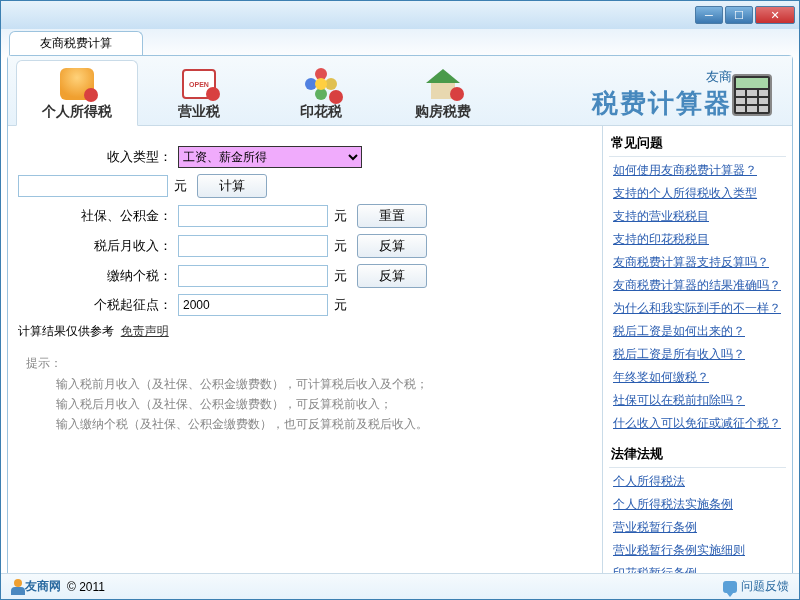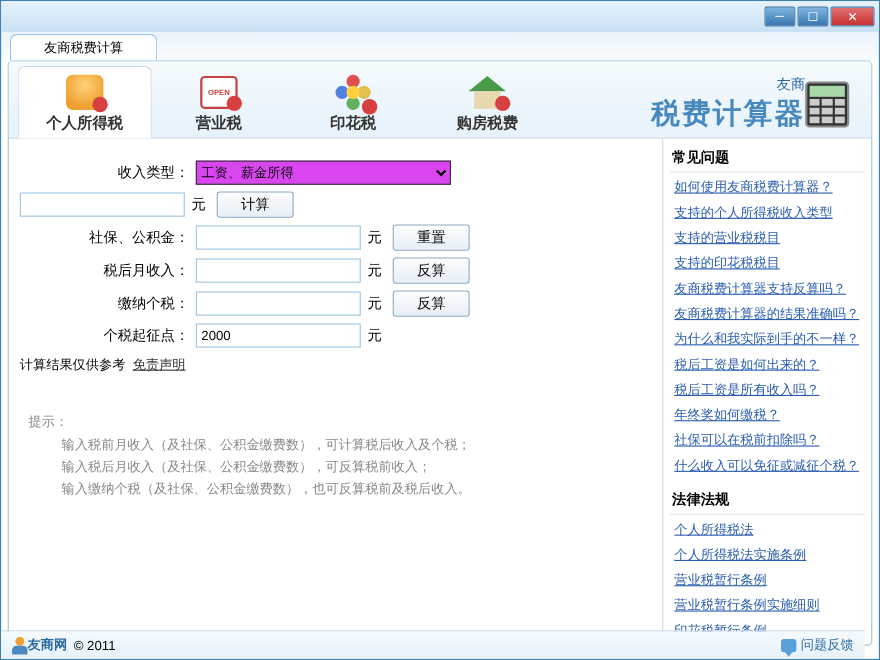--- a/index.html
+++ b/index.html
@@ -24,32 +24,32 @@
 .brand-big { font-size: 26px; color: #4788bd; font-weight: bold; letter-spacing: 2px; }
 .calc-icon { width: 40px; height: 42px; background: #333; border-radius: 4px; border: 2px solid #888; display: grid; grid-template-columns: repeat(3, 1fr); gap: 2px; padding: 2px; }
 .calc-icon .scr { grid-column: 1 / 4; height: 10px; background: #a8d8a8; }
 .calc-icon .k { background: #ccc; height: 6px; }
 .body-row { display: flex; height: 462px; }
 .main-col { flex: 1; padding: 14px 10px 10px 10px; }
 .side-col { width: 190px; border-left: 1px solid #c9dbe8; padding: 4px 6px; overflow: hidden; }
 .form-row { display: flex; align-items: center; margin: 6px 0; }
 .form-row .lbl { width: 160px; text-align: right; padding-right: 6px; font-size: 13px; }
 .form-row input[type=text] { width: 150px; height: 22px; border: 1px solid #9cc3de; padding: 0 4px; font-size: 12px; }
-.form-row select { width: 232px; height: 22px; border: 1px solid #333; font-size: 12px; background: #d946ef; }
+.form-row select { width: 184px; height: 22px; border: 1px solid #333; font-size: 12px; background: #f0abfc; }
 .unit { padding: 0 10px 0 6px; font-size: 13px; }
 .btn { width: 70px; height: 24px; background: linear-gradient(to bottom, #fdfdfd, #e6eef5); border: 1px solid #8aa8c2; border-radius: 3px; font-size: 13px; cursor: pointer; }
 .note-under { font-size: 12px; line-height: 1.6; }
 .note-under a { color: #333; text-decoration: underline; }
-.tips { margin-top: 32px; color: #888; font-size: 12px; line-height: 1.7; padding: 0 8px; }
+.tips { margin-top: 12px; color: #888; font-size: 12px; line-height: 1.7; padding: 0 8px; }
 .tips .tip-title { color: #888; }
 .tips .tip-line { padding-left: 30px; }
 .side-header { font-size: 13px; font-weight: bold; padding: 4px 2px; border-bottom: 1px solid #dce6ee; margin-bottom: 2px; }
 .side-link { display: block; font-size: 12px; color: #2a5db0; text-decoration: underline; padding: 3px 4px; cursor: pointer; white-space: nowrap; overflow: hidden; }
 .side-sep { height: 6px; }
-.footer { position: absolute; left: 0; right: 13px; bottom: 0; height: 26px; background: linear-gradient(to bottom, #f5fafd, #e6f2fb); border-top: 1px solid #c9dbe8; display: flex; align-items: center; padding: 0 10px; font-size: 12px; }
+.footer { position: absolute; left: 0; right: 0; bottom: 0; height: 26px; background: linear-gradient(to bottom, #f5fafd, #e6f2fb); border-top: 1px solid #c9dbe8; display: flex; align-items: center; padding: 0 10px; font-size: 12px; }
 .footer .logo { color: #2a6aa0; font-weight: bold; margin-right: 6px; }
 .footer .feedback { margin-left: auto; color: #2a6aa0; display: flex; align-items: center; gap: 4px; cursor: pointer; }
 .icon-person { width: 34px; height: 32px; background: radial-gradient(circle at 50% 30%, #ffd27a 0%, #f0a030 70%); border-radius: 6px; position: relative; }
 .icon-person::after { content: ''; position: absolute; right: -4px; bottom: -2px; width: 14px; height: 14px; background: #d84040; border-radius: 50%; }
 .icon-open { width: 34px; height: 30px; background: #fff; border: 2px solid #c84040; border-radius: 4px; display: flex; align-items: center; justify-content: center; font-size: 7px; color: #c84040; font-weight: bold; position: relative; }
 .icon-open::after { content: ''; position: absolute; right: -6px; bottom: -4px; width: 14px; height: 14px; background: #d84040; border-radius: 50%; }
 .icon-flower { width: 32px; height: 32px; position: relative; }
 .icon-flower .petal { position: absolute; width: 12px; height: 12px; border-radius: 50%; }
 .icon-flower .p1 { background: #e05050; left: 10px; top: 0; }
 .icon-flower .p2 { background: #5080e0; left: 0; top: 10px; }

